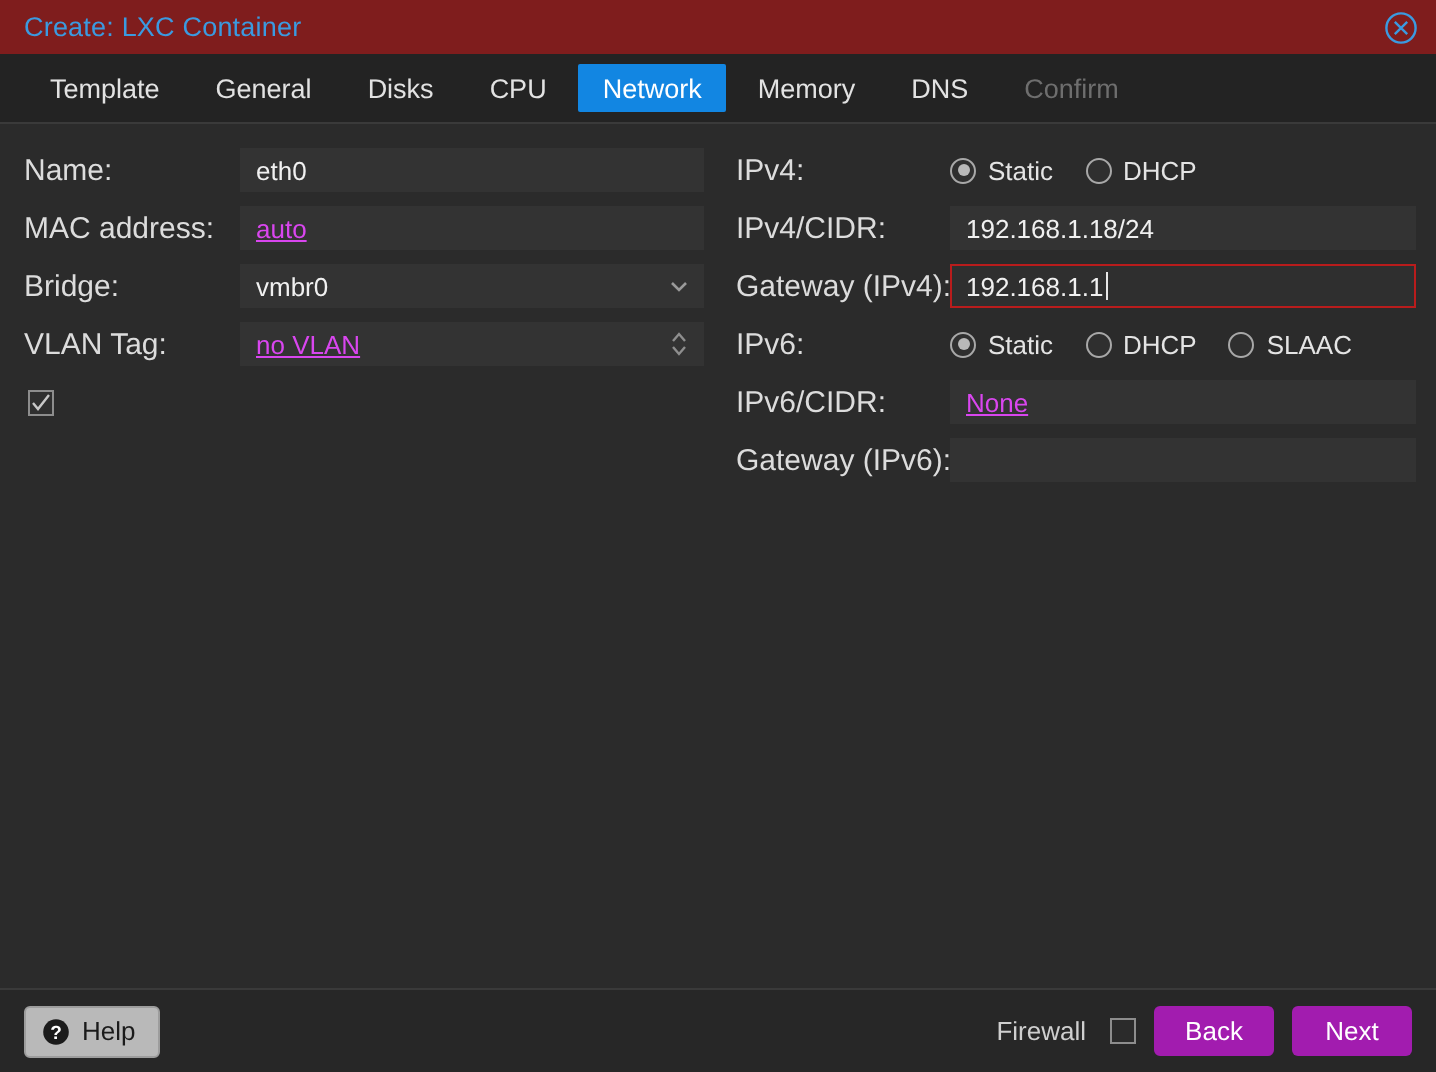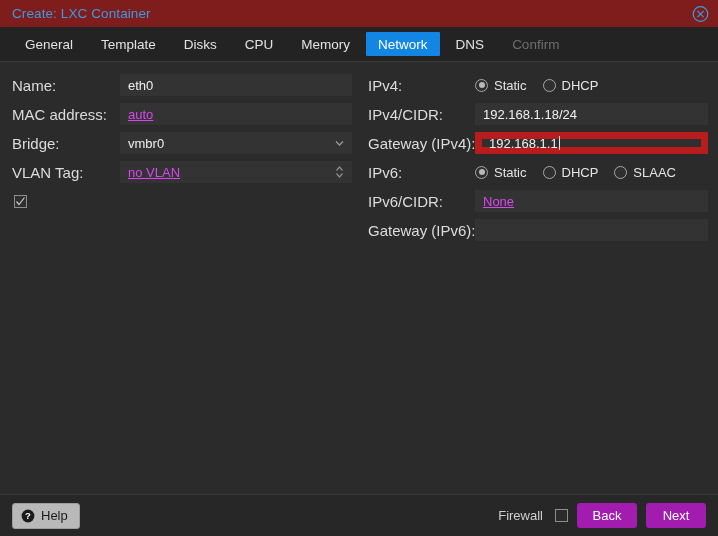--- a/index.html
+++ b/index.html
@@ -123,21 +123,21 @@
     display: flex;
     align-items: center;
     padding: 0 7px;
     font-size: 13px;
     color: #f0f0f0;
     position: relative;
     cursor: text;
   }
   .field.placeholder { color: #d946ef; text-decoration: underline; }
   .field.focused {
-    border: 7px solid #b91c1c;
+    border: 1px solid #b91c1c;
     background: #2f2f2f;
   }
   .field.empty-field { background: #333333; }
   .caret {
     display: inline-block;
     width: 1px;
     height: 14px;
     background: #e8e8e8;
     margin-left: 1px;
   }
@@ -277,26 +277,26 @@
     <span id="title-text">Create: LXC Container</span>
     <span id="close-btn">
       <svg width="17" height="17" viewBox="0 0 17 17">
         <circle cx="8.5" cy="8.5" r="7.3" fill="none" stroke="#3b9ae0" stroke-width="1.2"></circle>
         <path d="M5.4 5.4 L11.6 11.6 M11.6 5.4 L5.4 11.6" stroke="#3b9ae0" stroke-width="1.2" fill="none"></path>
       </svg>
     </span>
   </div>
 
   <div id="tabbar">
+    <div class="tab">Template</div>
     <div class="tab">General</div>
-    <div class="tab">Template</div>
     <div class="tab">Disks</div>
     <div class="tab">CPU</div>
+    <div class="tab active">Network</div>
     <div class="tab">Memory</div>
-    <div class="tab active">Network</div>
     <div class="tab">DNS</div>
     <div class="tab disabled">Confirm</div>
   </div>
 
   <div id="form-area">
 
     <div class="col" id="col-left">
 
       <div class="frow">
         <span class="flabel">Name:</span>

